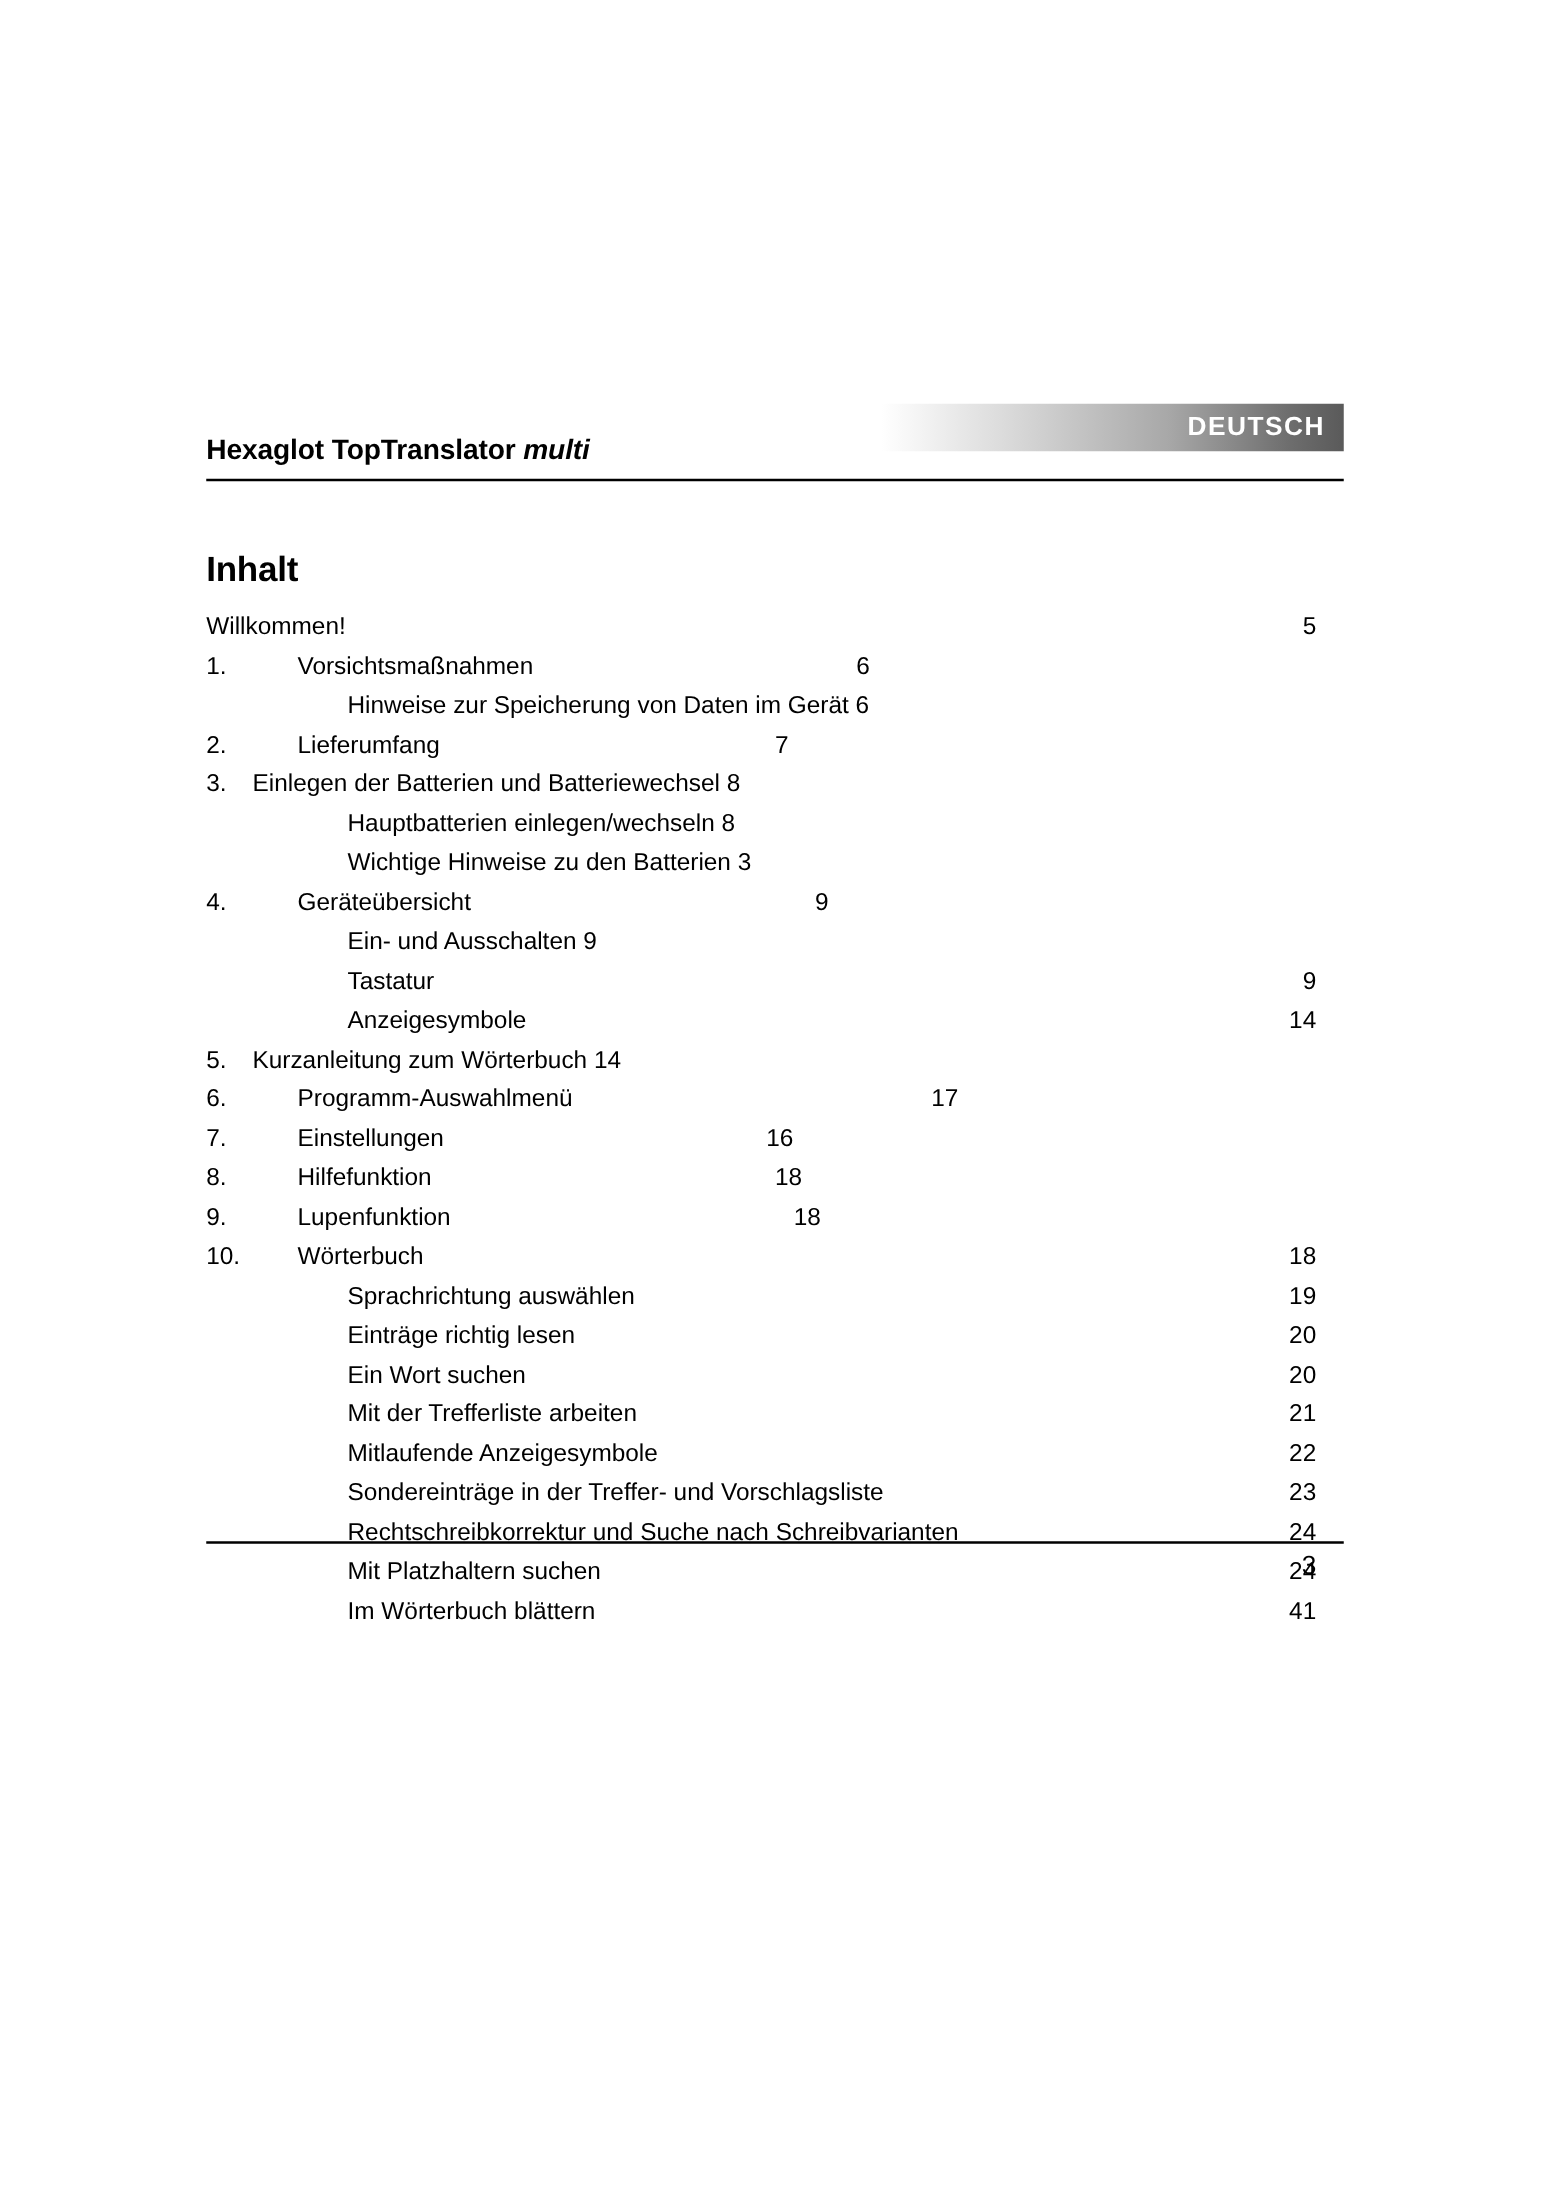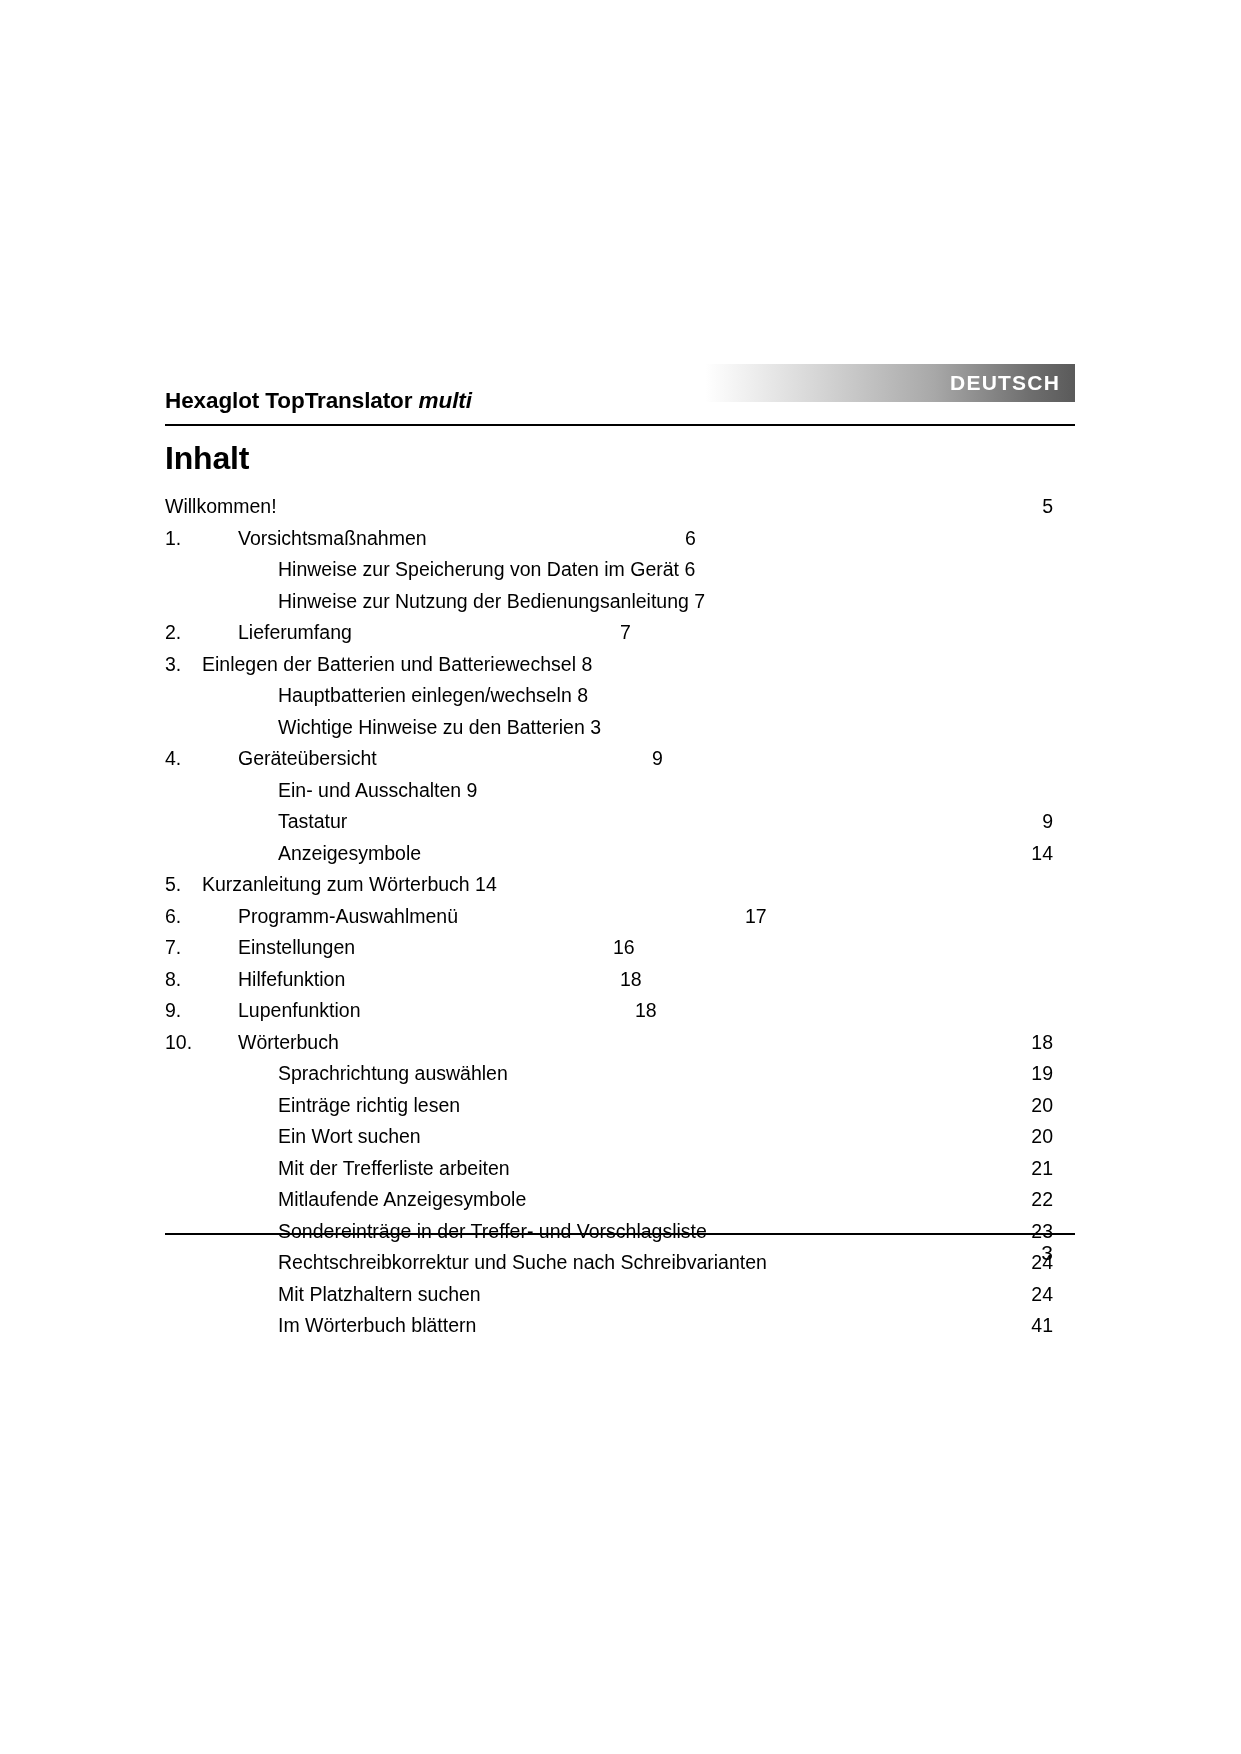--- a/index.html
+++ b/index.html
@@ -24,21 +24,20 @@
     height: 1754px;
   }
 
   
   .header {
     position: absolute;
     left: 165px;
     top: 325px;
     width: 910px;
     height: 60px;
-    margin-top: 41px;
   }
   .header-title {
     position: absolute;
     left: 0;
     bottom: 12px;
     font-size: 22.5px;
     font-weight: bold;
     letter-spacing: -0.1px;
     white-space: nowrap;
   }
@@ -73,21 +72,21 @@
   }
 
   
   .content {
     position: absolute;
     left: 165px;
     top: 440px;
     width: 910px;
   }
   .toc-title {
-    font-size: 32px;
+    font-size: 28px;
     font-weight: bold;
     margin: 0 0 14px 0;
     letter-spacing: -0.2px;
   }
 
   .toc {
     font-size: 19.5px;
     line-height: 31.5px;
   }
   .toc-row {
@@ -162,23 +161,20 @@
           <span class="pg-right">5</span>
         </div>
         <div class="toc-row lvl1">
           <span class="num">1.</span>
           <span class="txt">Vorsichtsmaßnahmen</span>
           <span class="pg-inline" style="left: 520px;">6</span>
         </div>
         <div class="toc-row lvl2">
           <span class="txt">Hinweise zur Speicherung von Daten im Gerät  6</span>
         </div>
-        <div class="toc-row lvl2">
-          <span class="txt">Hinweise zur Nutzung der Bedienungsanleitung  7</span>
-        </div>
         <div class="toc-row lvl1">
           <span class="num">2.</span>
           <span class="txt">Lieferumfang</span>
           <span class="pg-inline" style="left: 455px;">7</span>
         </div>
         <div class="toc-row lvl1-tight">
           <span class="num">3.</span>
           <span class="txt">Einlegen der Batterien und Batteriewechsel  8</span>
         </div>
         <div class="toc-row lvl2">

